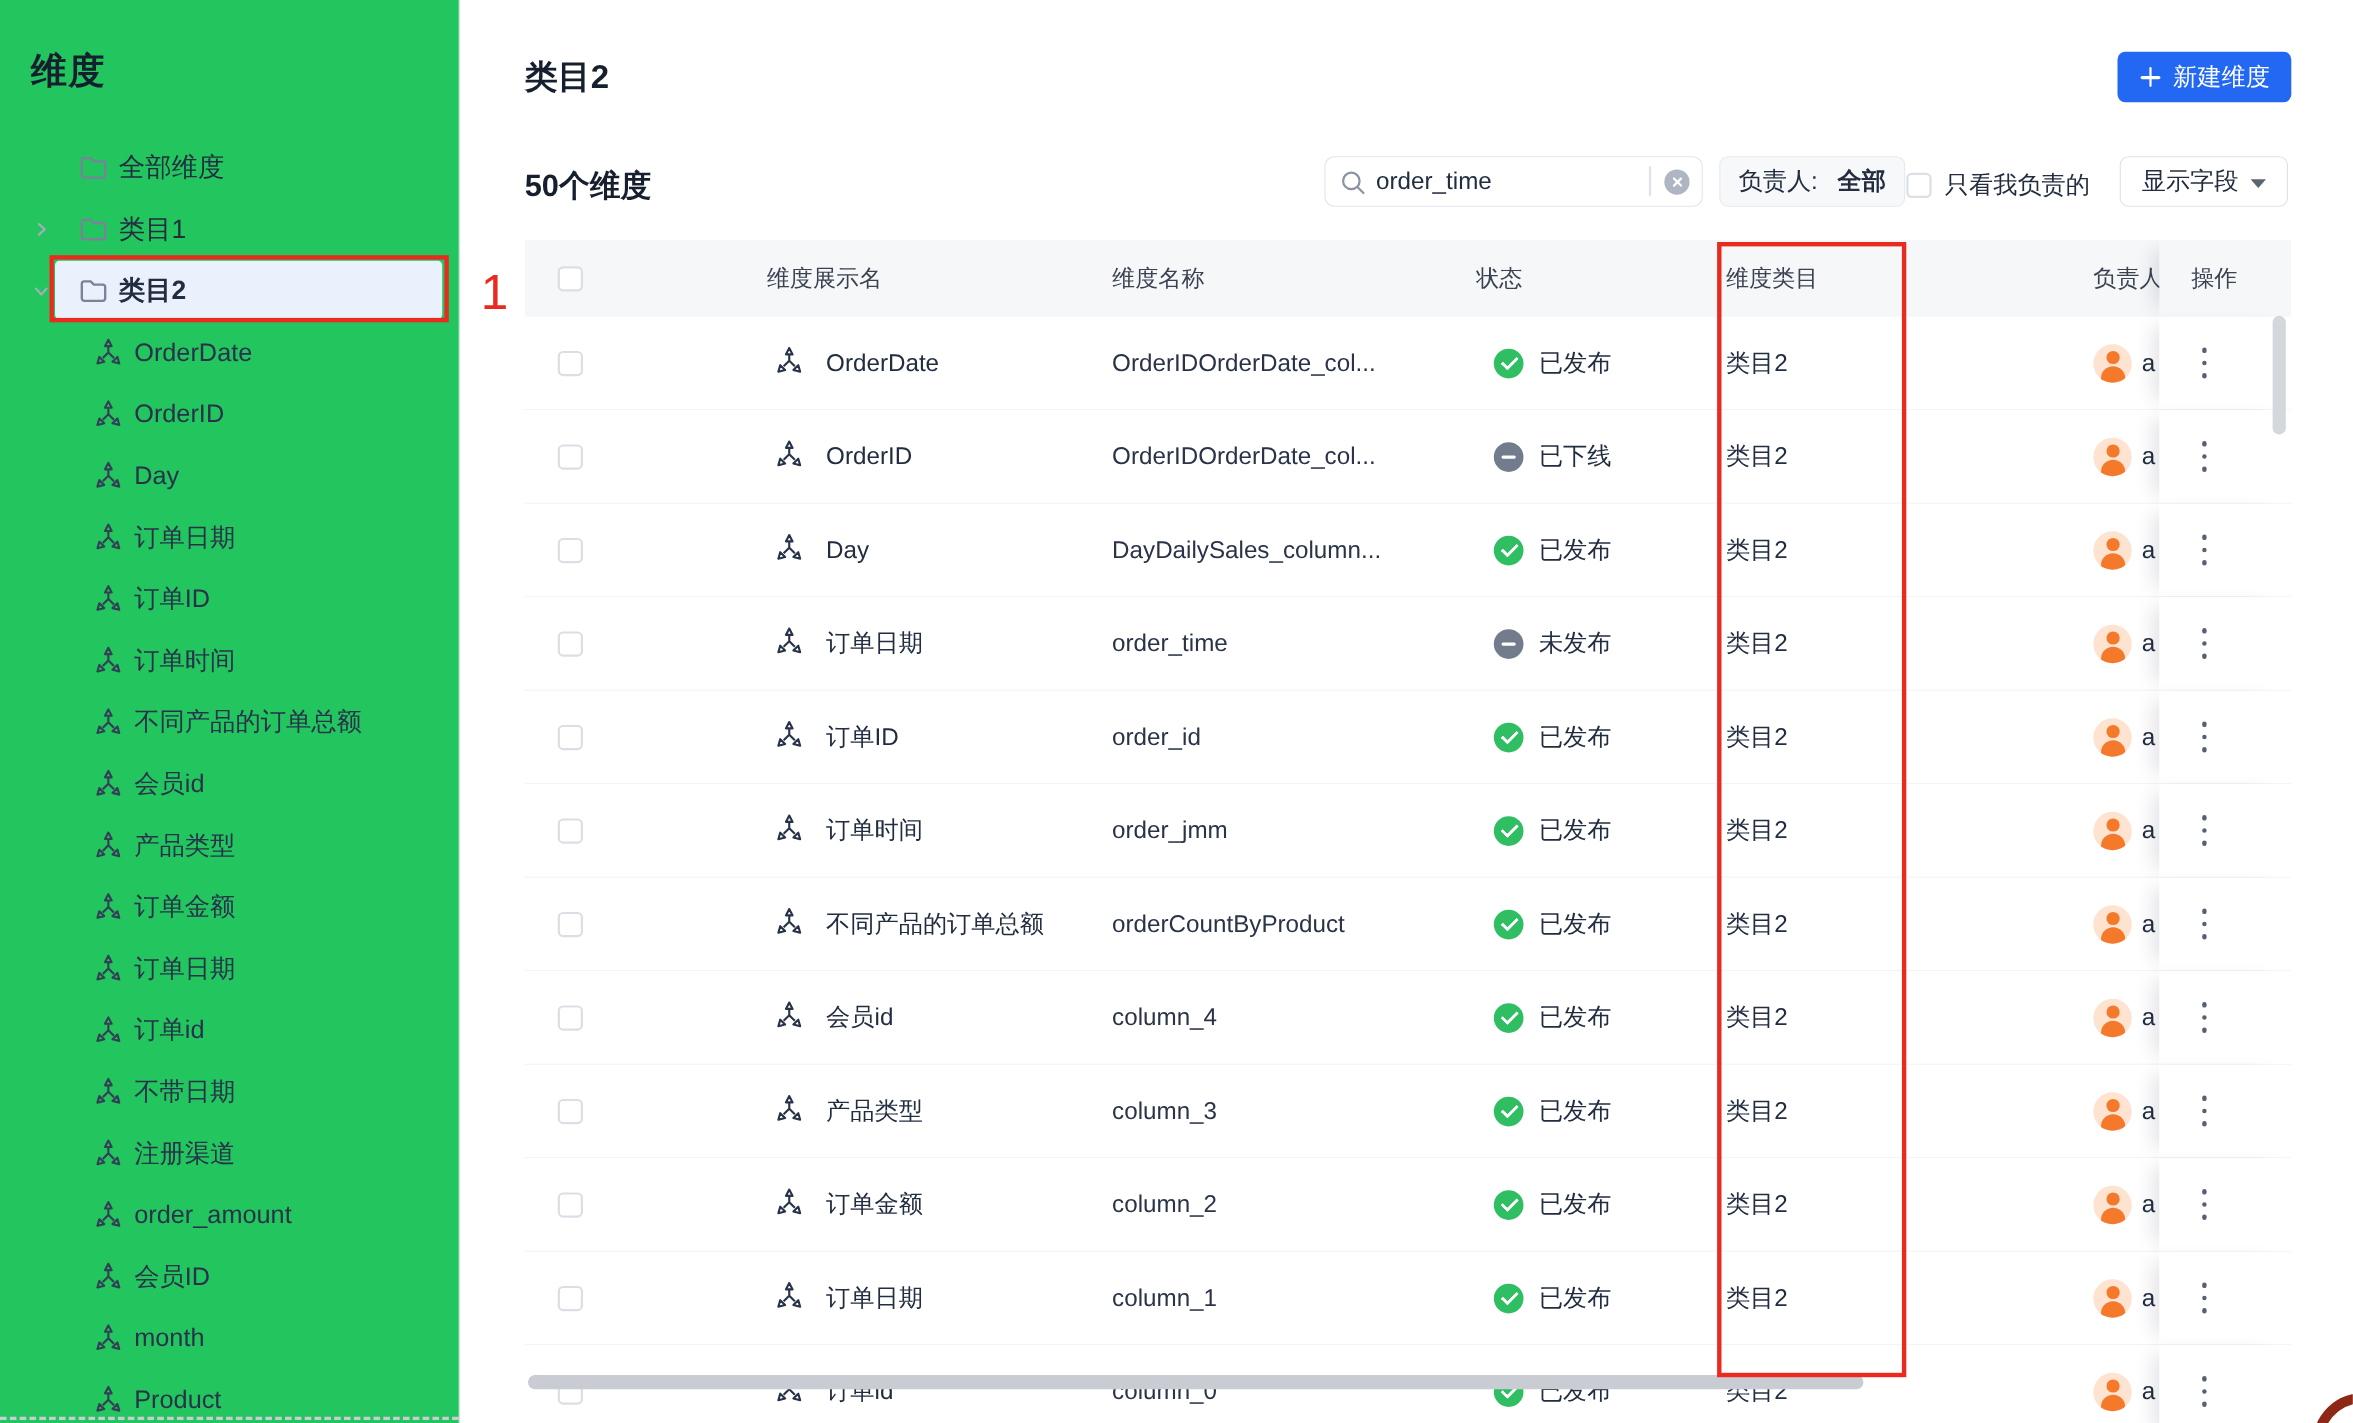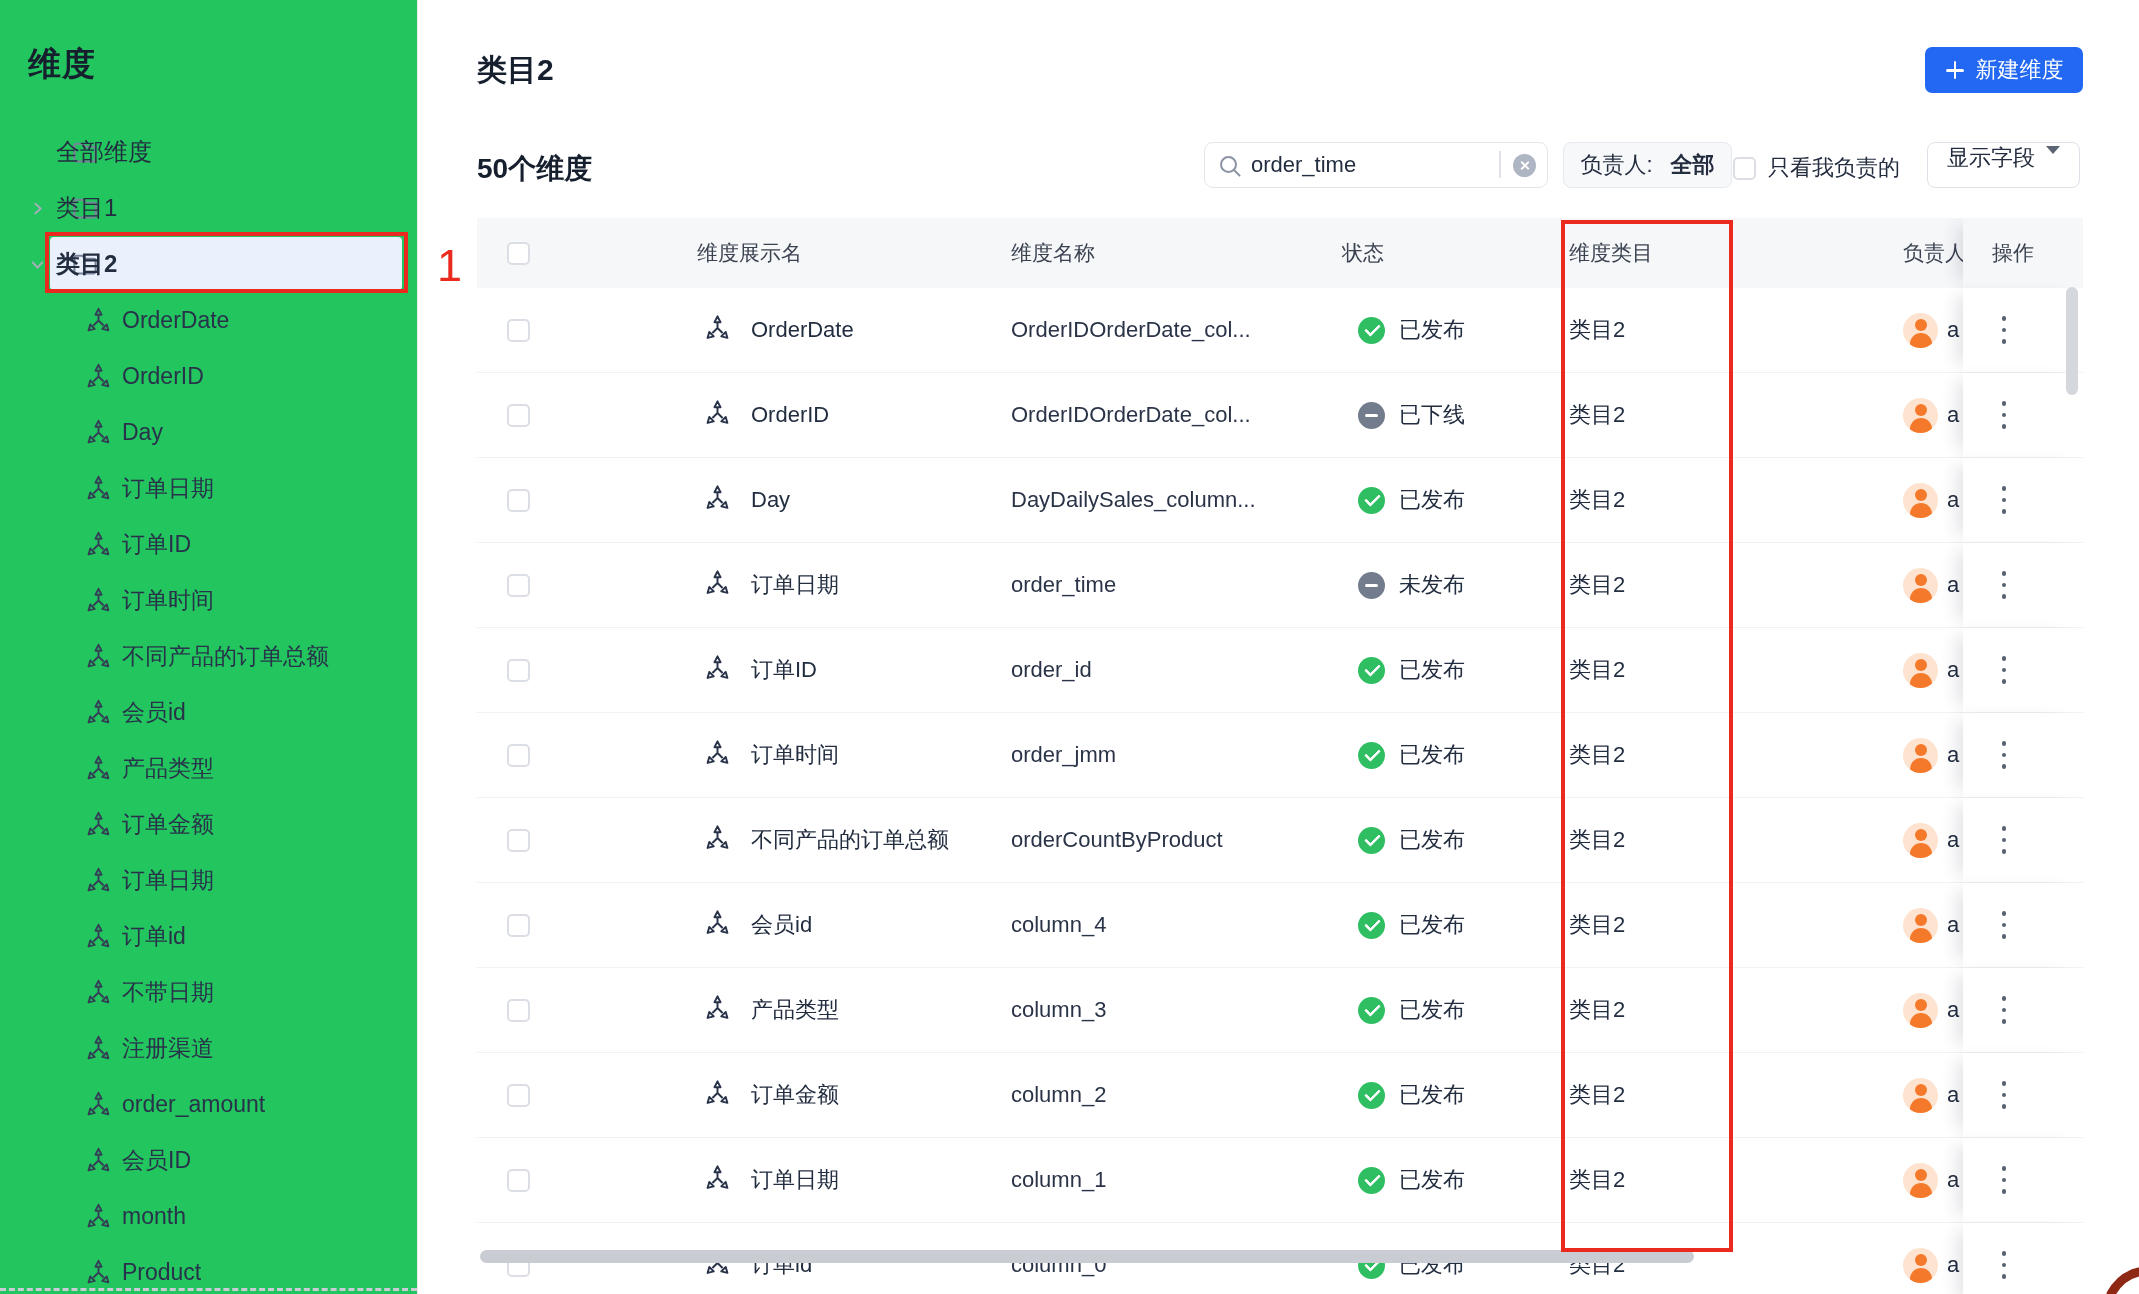--- a/index.html
+++ b/index.html
@@ -10,21 +10,21 @@
   }
   
   .sidebar{position:absolute;left:0;top:0;width:417px;height:1294px;border-right:1px solid #E9EBEF;background:#22c55e;}
   .sb-title{position:absolute;left:28px;top:42px;font-size:33px;font-weight:700;color:#161F2E;letter-spacing:1px;}
   .tree{position:absolute;left:0;top:124px;right:0;}
   .titem{position:relative;height:56px;display:flex;align-items:center;cursor:pointer;}
   .titem .chev{position:absolute;left:28px;top:50%;transform:translateY(-50%);width:18px;height:18px;display:flex;align-items:center;justify-content:center;}
   .titem .chev.down svg{transform:rotate(90deg);}
   .titem .ficon{position:absolute;left:70px;top:50%;transform:translateY(-50%);display:flex;}
   .titem .dicon{position:absolute;left:84px;top:50%;transform:translateY(-50%);display:flex;}
-  .titem.folder .tlabel{margin-left:56px;font-size:24px;color:#222D40;}
+  .titem.folder .tlabel{margin-left:108px;font-size:24px;color:#222D40;}
   .titem.dim .tlabel{margin-left:122px;font-size:23px;color:#28324A;}
   .titem.selected .tlabel{font-weight:700;}
   .titem.selected::before{content:'';position:absolute;left:50px;top:1px;width:352px;height:53px;background:#EAF1FC;border-radius:4px;}
   .titem>*{position:relative;}
   .sb-dash{position:absolute;left:0;top:1288px;width:417px;border-top:3px dashed #C9CDD3;}
   
   .main-title{position:absolute;left:477px;top:50px;font-size:30px;font-weight:700;color:#161F2E;}
   .btn-new{position:absolute;left:1925px;top:47px;width:158px;height:46px;background:#2368F2;border-radius:7px;
     display:flex;align-items:center;justify-content:center;gap:11px;color:#fff;font-size:22px;cursor:pointer;}
   .plus-ic{position:relative;width:20px;height:20px;}
@@ -41,21 +41,21 @@
   .search .clear::before{transform:rotate(45deg);}
   .search .clear::after{transform:rotate(-45deg);}
   .btn-owner{position:absolute;left:1563px;top:142px;width:169px;height:46px;background:#F7F8FA;border:1.5px solid #E6E9ED;border-radius:8px;box-sizing:border-box;
     display:flex;align-items:center;justify-content:center;gap:18px;font-size:22px;color:#232D3F;cursor:pointer;}
   .btn-owner b{font-weight:700;}
   .cb{display:inline-block;width:23px;height:23px;border:2px solid #DBDFE5;border-radius:5px;background:#fff;box-sizing:border-box;cursor:pointer;}
   .only-mine{position:absolute;left:1733px;top:153px;display:flex;align-items:center;gap:12px;}
   .only-mine .lbl{font-size:22px;color:#232D3F;text-align:center;}
   .tb-div{position:absolute;left:1499px;top:151px;width:2px;height:27px;background:#DFE3E8;}
   .btn-fields{position:absolute;left:1927px;top:142px;width:153px;height:46px;background:#fff;border:1.5px solid #DEE2E8;border-radius:8px;box-sizing:border-box;
-    display:flex;align-items:flex-start;justify-content:center;gap:11px;font-size:22px;color:#222C3E;font-weight:500;cursor:pointer;}
+    display:flex;align-items:center;justify-content:center;gap:11px;font-size:22px;color:#222C3E;font-weight:500;cursor:pointer;}
   .caret{width:0;height:0;border-left:7px solid transparent;border-right:7px solid transparent;border-top:8px solid #5A6472;margin-top:3px;}
   
   .table{position:absolute;left:477px;top:218px;width:1606px;height:1076px;overflow:hidden;}
   .thead,.trow{position:relative;display:flex;align-items:center;}
   .thead{height:70px;background:#F6F7F9;font-size:21px;font-weight:500;color:#3A4250;justify-content:space-between;}
   .trow{height:84px;border-bottom:1px solid #F0F2F4;background:#fff;font-size:22px;}
   .c{box-sizing:border-box;display:flex;align-items:center;}
   .c1{width:110px;padding-left:30px;}
   .c2{width:420px;padding-left:110px;}
   .trow .c2{padding-left:116px;gap:19px;}

